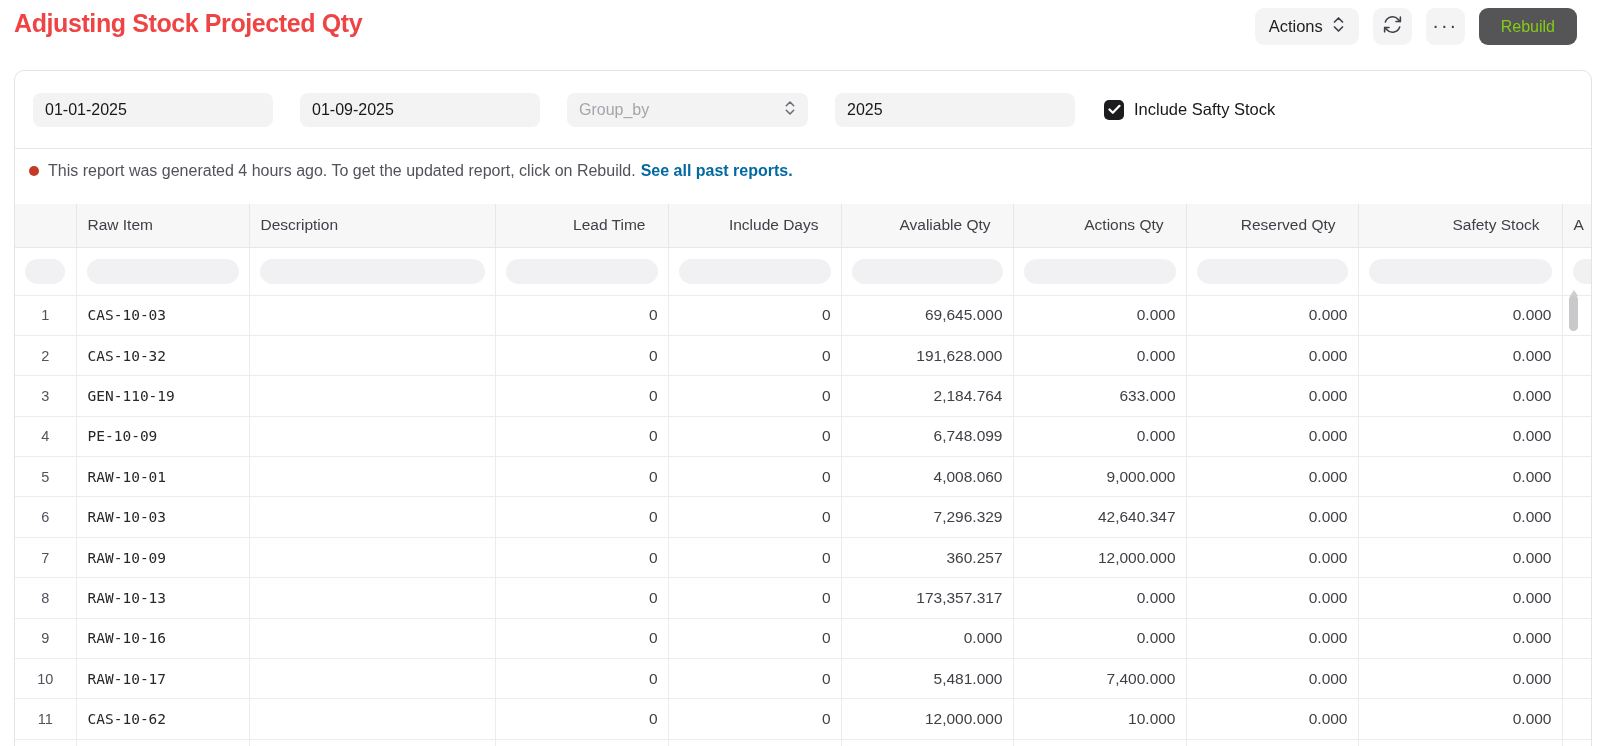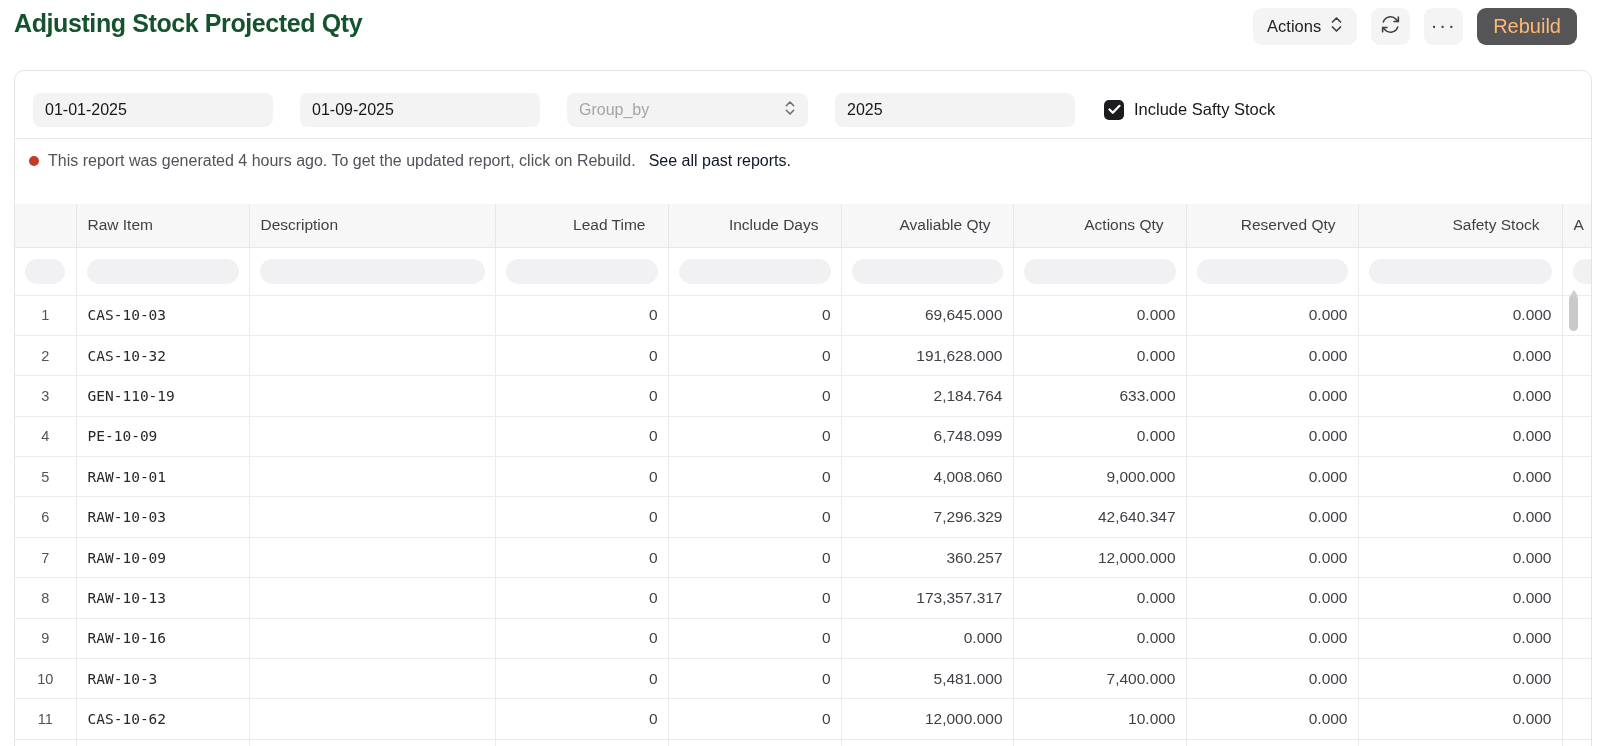--- a/index.html
+++ b/index.html
@@ -4,51 +4,51 @@
 <style>
   html,body{margin:0;padding:0;}
   body{
     position:relative;width:1600px;height:746px;overflow:hidden;background:#fff;
     font-family:"Liberation Sans","DejaVu Sans",sans-serif;color:#18181b;
     -webkit-font-smoothing:antialiased;
   }
   
   .topbar{position:absolute;left:14px;right:23px;top:0;height:70px;}
   .page-title{position:absolute;left:0;top:9px;margin:0;font-size:25px;font-weight:700;
-    letter-spacing:-0.4px;color:#14532d;white-space:nowrap;}
+    letter-spacing:-0.4px;color:#ef4444;white-space:nowrap;}
   .topbar-actions{position:absolute;right:0;top:8px;display:flex;gap:14px;align-items:flex-start;}
   .btn{height:37px;border:none;border-radius:9px;background:#f4f4f5;color:#1f1f22;
     font-size:16.5px;font-family:inherit;display:inline-flex;align-items:center;
     justify-content:center;cursor:pointer;padding:0 14px;gap:9px;white-space:nowrap;}
   .btn.icon-btn{width:39px;padding:0;}
-  .btn.rebuild{background:var(--rebuild-bg,#555557);color:#fdba74;padding:0 16px;font-size:20px;}
+  .btn.rebuild{background:var(--rebuild-bg,#555557);color:#84cc16;padding:0 22px;font-size:16px;}
   .ellipsis-glyph{font-size:20px;letter-spacing:2px;color:#3f3f46;line-height:1;transform:translateY(-2px);}
   
   .card{position:absolute;left:14px;top:70px;width:1578px;height:700px;background:#fff;
     border:1px solid #e4e4e7;border-radius:10px;box-sizing:border-box;overflow:hidden;}
   
   .filters{position:absolute;left:4px;top:0;width:100%;height:77px;box-sizing:border-box;
     display:flex;align-items:center;padding:0 14px;gap:27px;}
   .f-input{height:34px;width:240px;background:#f3f3f4;border:none;border-radius:8px;
     padding:0 12px;box-sizing:border-box;font-family:inherit;font-size:16px;font-weight:500;
     color:#18181b;outline:none;}
   .f-select{height:34px;width:241px;background:#f3f3f4;border-radius:8px;padding:0 12px;
     box-sizing:border-box;display:flex;align-items:center;justify-content:space-between;
     font-size:16px;color:#a4a4ab;cursor:pointer;}
   .checkbox-wrap{display:flex;align-items:center;gap:10px;margin-left:2px;cursor:pointer;}
   .checkbox{width:20px;height:20px;border-radius:5px;background:#1c1c1f;display:flex;
     align-items:center;justify-content:center;flex:none;}
   .checkbox-label{font-size:16.5px;font-weight:500;color:#18181b;white-space:nowrap;}
   
-  .notice{position:absolute;left:0;top:67px;width:100%;height:56px;border-top:1px solid #e8e8ea;
+  .notice{position:absolute;left:0;top:77px;width:100%;height:56px;border-top:1px solid #e8e8ea;
     box-sizing:border-box;display:flex;align-items:flex-start;padding:13px 0 0 14px;
     font-size:16px;color:#52525b;}
   .notice-dot{width:10px;height:10px;border-radius:50%;background:var(--dot-color,#c43a26);
     margin:4px 9px 0 0;flex:none;}
-  .notice-link{color:#0f172a;margin-left:13px;cursor:pointer;}
+  .notice-link{color:#0369a1;margin-left:5px;cursor:pointer;font-weight:bold;}
   
   .table-wrap{position:absolute;left:0;top:133px;right:0;bottom:0;overflow:hidden;}
   table{border-collapse:collapse;table-layout:fixed;width:1637px;}
   th,td{border-right:1px solid #ececee;border-bottom:1px solid #ececee;padding:0;
     box-sizing:border-box;overflow:hidden;white-space:nowrap;}
   th:last-child,td:last-child{border-right:none;}
   thead th.h{height:43px;background:#f7f7f8;font-weight:400;font-size:15.5px;color:#3f3f46;
     border-color:#e7e7ea;}
   th.al{text-align:left;padding-left:11px;}
   th.ar{text-align:right;padding-right:22px;}
@@ -296,21 +296,21 @@
             <td class="c-r">0</td>
             <td class="c-r">0</td>
             <td class="c-r">0.000</td>
             <td class="c-r">0.000</td>
             <td class="c-r">0.000</td>
             <td class="c-r">0.000</td>
             <td class="c-l"></td>
           </tr>
           <tr>
             <td class="c-num">10</td>
-            <td class="c-item">RAW-10-3</td>
+            <td class="c-item">RAW-10-17</td>
             <td class="c-l"></td>
             <td class="c-r">0</td>
             <td class="c-r">0</td>
             <td class="c-r">5,481.000</td>
             <td class="c-r">7,400.000</td>
             <td class="c-r">0.000</td>
             <td class="c-r">0.000</td>
             <td class="c-l"></td>
           </tr>
           <tr>

